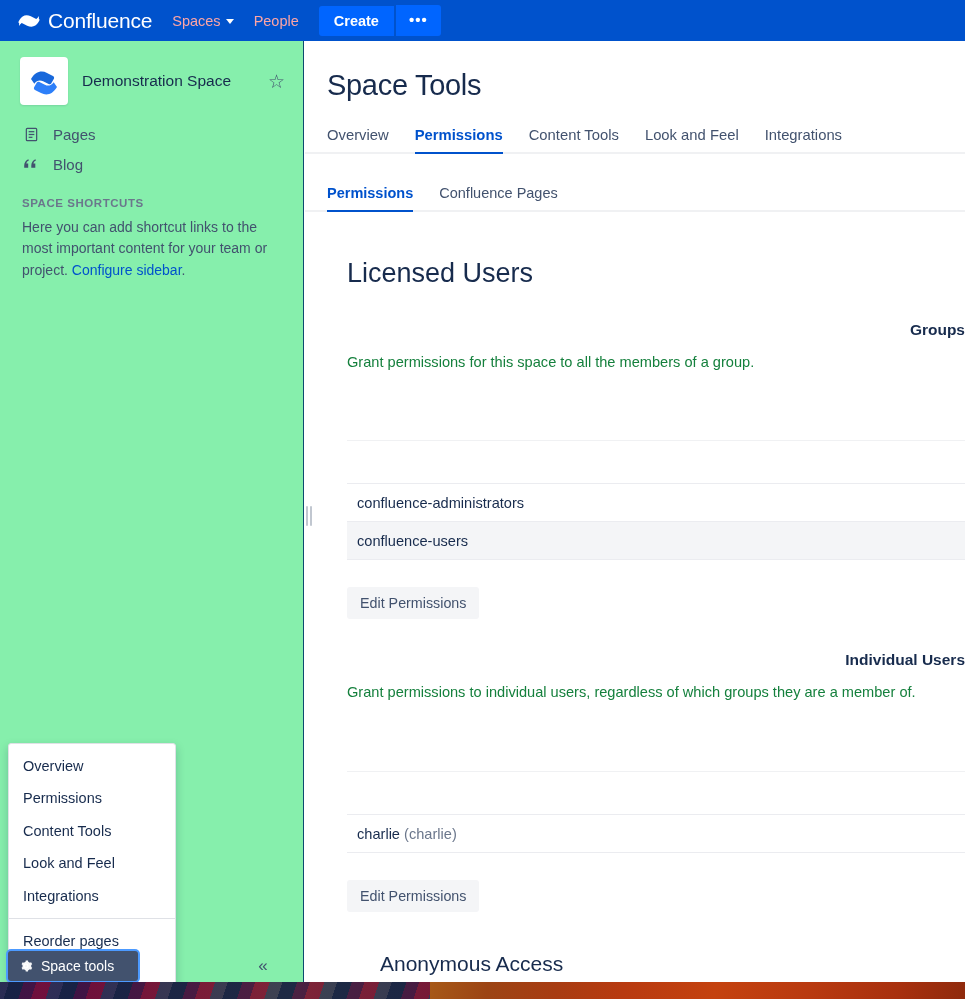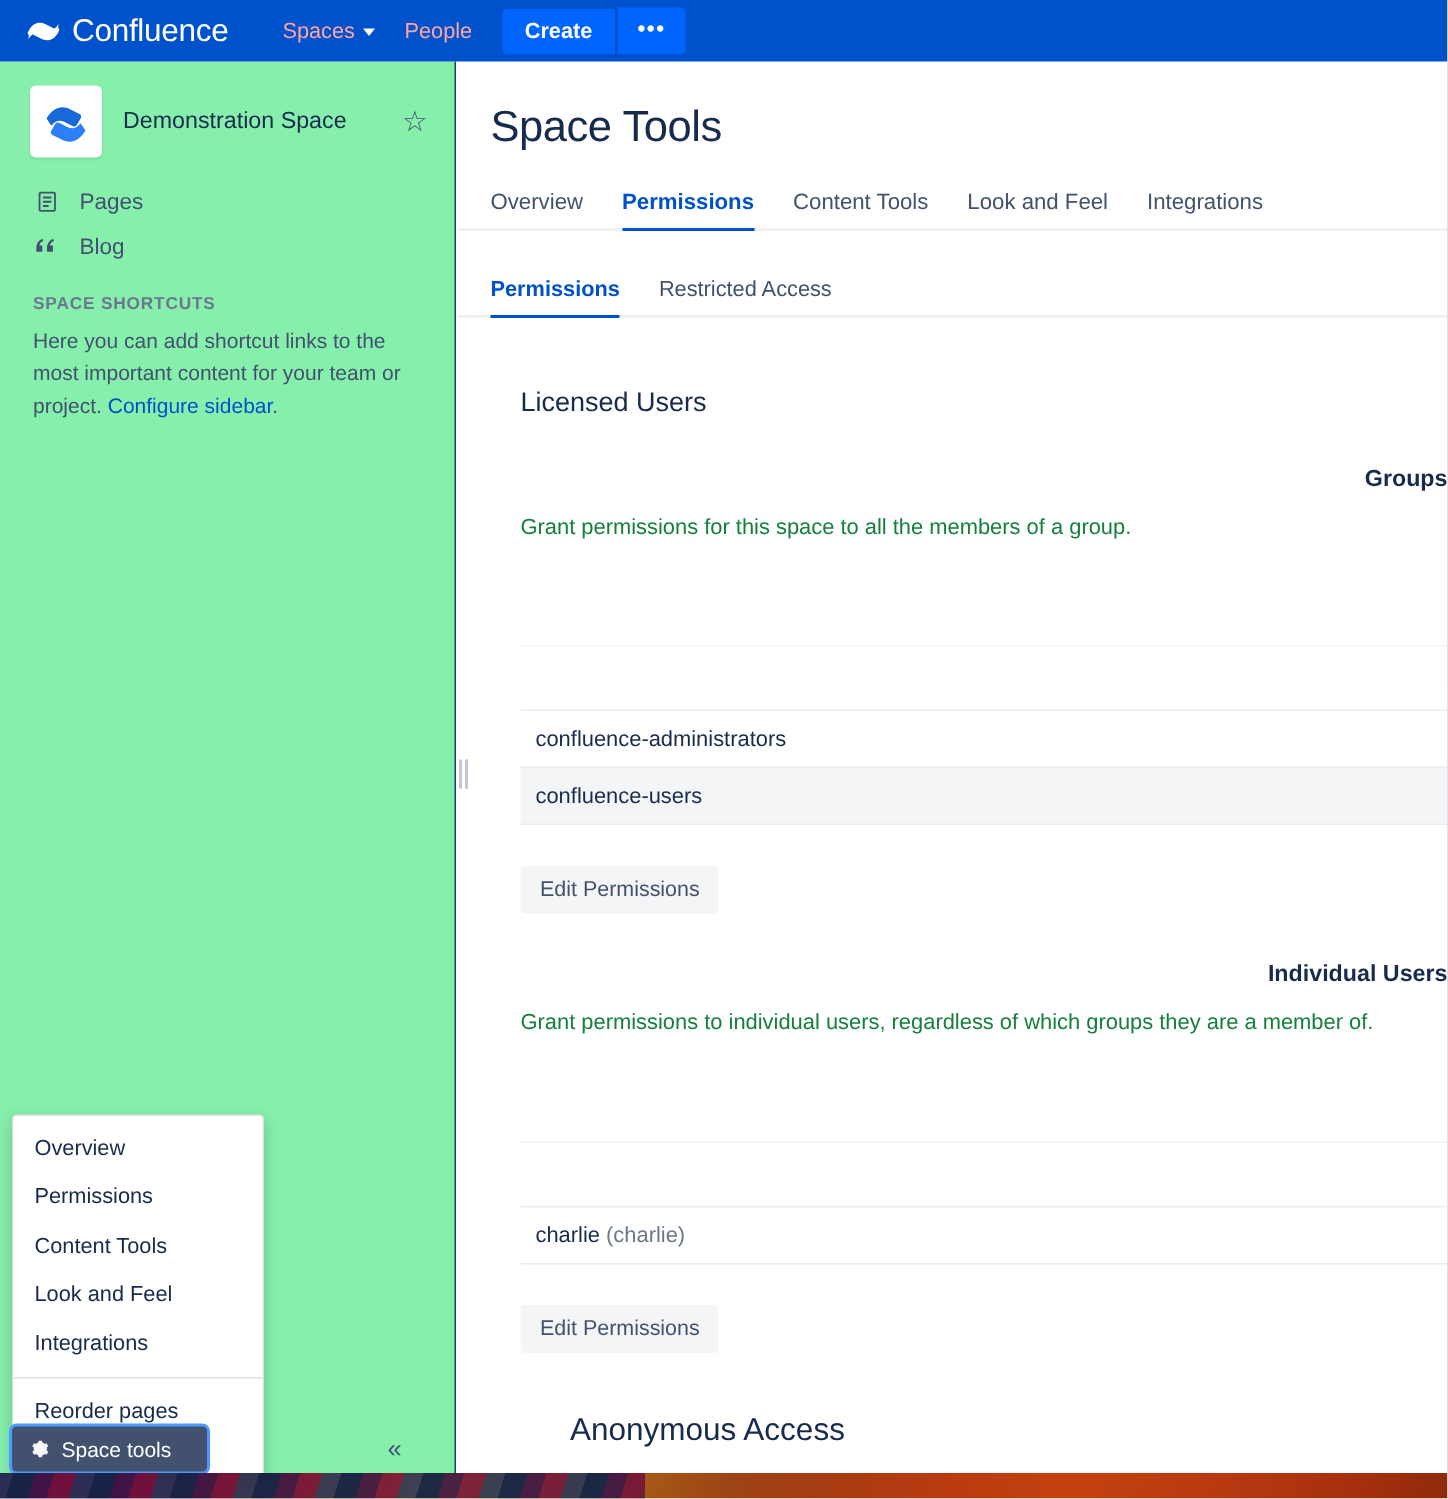--- a/index.html
+++ b/index.html
@@ -37,21 +37,21 @@
     position:absolute; left:0; top:0; width:965px; height:982px;
     background:#fff; overflow:hidden; z-index:1;
   }
 
   
   #topnav {
     position:absolute; left:0; top:0; width:965px; height:41px;
     background:#0052CC; display:flex; align-items:center;
     padding-left:18px; z-index:40;
   }
-  .brand { display:flex; align-items:center; gap:8px; margin-right:26px; }
+  .brand { display:flex; align-items:center; gap:8px; margin-right:10px; }
   .brand-logo { width:22px; height:20px; position:relative; flex:none; }
   .brand-name {
     color:#fff; font-size:21px; font-weight:400; letter-spacing:-.2px;
     white-space:nowrap;
   }
   .nav-item {
     color:#fca5a5; font-size:14.5px; padding:6px 10px; border-radius:3px;
     display:flex; align-items:center; gap:5px; cursor:pointer; white-space:nowrap;
   }
   .caret-d {
@@ -153,21 +153,21 @@
   .tabs-sub {
     display:flex; padding:27px 0 0 22px; border-bottom:2px solid #F0F1F3; margin-right:0;
   }
   .tab-s {
     font-size:14.5px; color:#42526E; padding:4px 0 9px 0; margin-right:26px;
     cursor:pointer; border-bottom:2.5px solid transparent; margin-bottom:-2px; white-space:nowrap;
   }
   .tab-s.active { color:#0052CC; font-weight:700; border-bottom-color:#0052CC; }
 
   .sec-wrap { padding:0 0 0 42px; }
-  .h-licensed { font-size:18px; color:#172B4D; font-weight:400; padding-top:46px; }
+  .h-licensed { font-size:27px; color:#172B4D; font-weight:400; padding-top:46px; }
   .h-sub { font-size:15.5px; color:#172B4D; font-weight:700; padding-top:32px;text-align:right; }
   .p-desc { font-size:14.6px; color:#15803d; padding-top:13px; line-height:1.45; white-space:nowrap; }
 
   .perm-table {
     margin-top:26px; width:700px; border-collapse:collapse; table-layout:fixed;
   }
   .perm-table tr { height:38px; }
   .perm-table td { border-top:1px solid #EBECF0; border-bottom:1px solid #EBECF0; }
   .row-head td { height:42px; border-top:none; border-bottom:1px solid #F0F1F3; }
   .row-head2 td { height:43px; border-top:none; border-bottom:1px solid #EBECF0; }
@@ -301,21 +301,21 @@
     <div class="tabs-main">
       <div class="tab-m">Overview</div>
       <div class="tab-m active">Permissions</div>
       <div class="tab-m">Content Tools</div>
       <div class="tab-m">Look and Feel</div>
       <div class="tab-m">Integrations</div>
     </div>
 
     <div class="tabs-sub">
       <div class="tab-s active">Permissions</div>
-      <div class="tab-s">Restricted Access</div>
+      <div class="tab-s">Confluence Pages</div>
     </div>
 
     <div class="sec-wrap">
 
       <div class="h-licensed">Licensed Users</div>
 
       
       <div class="h-sub">Groups</div>
       <div class="p-desc">Grant permissions for this space to all the members of a group.</div>
 

